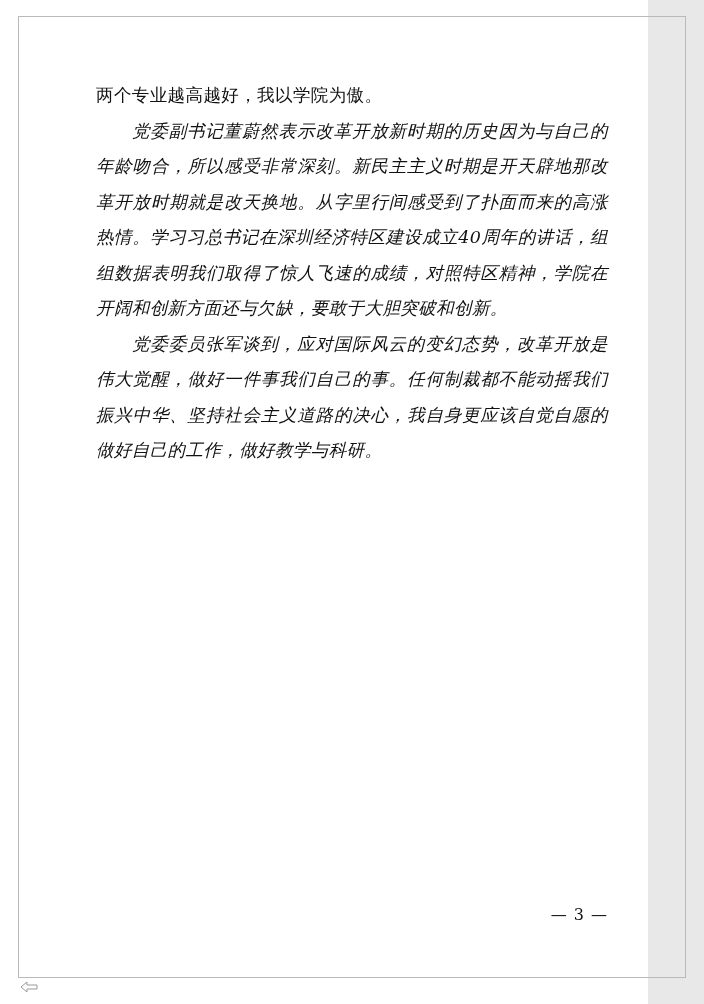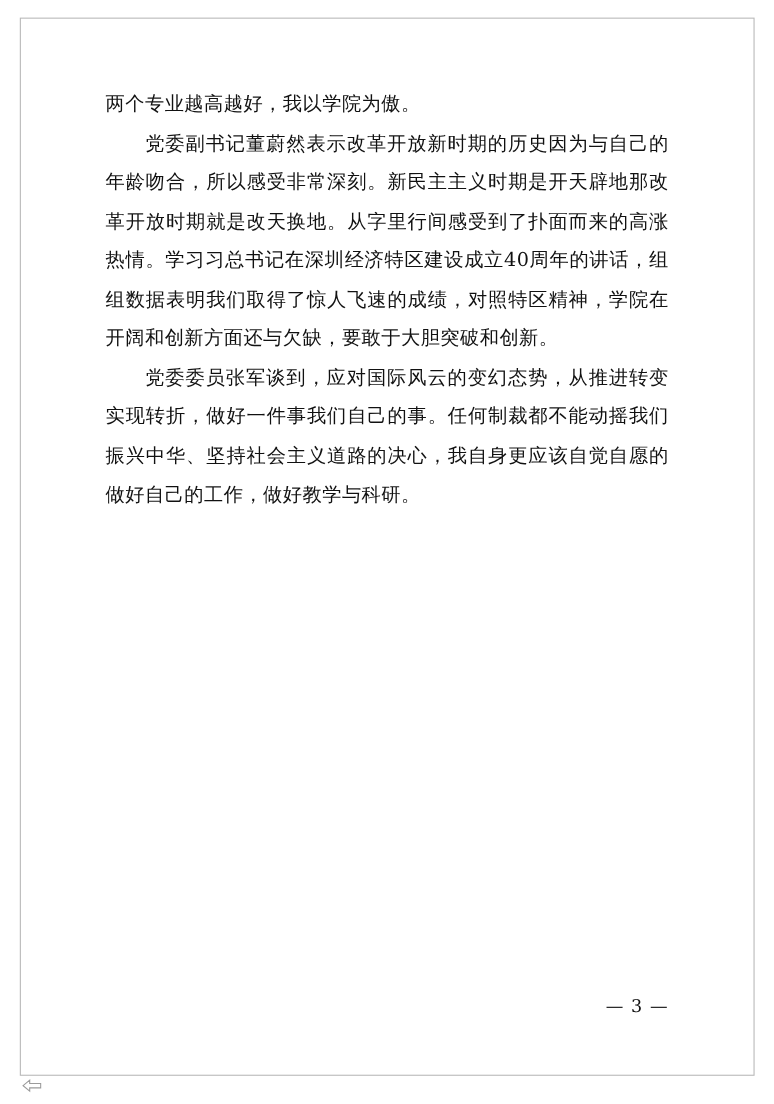--- a/index.html
+++ b/index.html
@@ -8,21 +8,21 @@
     background: #e8e8e8;
   }
   body {
     width: 704px;
     height: 1004px;
     overflow: hidden;
     font-family: "Liberation Serif", serif;
   }
   #page {
     position: relative;
-    width: 704px;
+    width: 648px;
     height: 1004px;
     background: #ffffff;
     box-sizing: border-box;
   }
   #page-border {
     position: absolute;
     left: 18px;
     top: 16px;
     width: 668px;
     height: 962px;
@@ -42,20 +42,21 @@
     color: #111111;
     text-align: justify;
     text-justify: inter-ideograph;
     letter-spacing: 0.4px;
     margin: 0;
     text-indent: 0;
     font-family: "DejaVu Serif", "Liberation Serif", serif;
   }
   .para.indent {
     text-indent: 36px;
+    font-style: italic;
   }
   #footer {
     position: absolute;
     left: 96px;
     top: 905px;
     width: 512px;
     text-align: right;
     font-size: 16px;
     color: #111111;
     letter-spacing: 1px;
@@ -73,21 +74,21 @@
 </head>
 <body>
 
 <div id="page">
 
   <div id="page-border"></div>
 
   <div id="content">
     <p class="para">两个专业越高越好，我以学院为傲。</p>
     <p class="para indent">党委副书记董蔚然表示改革开放新时期的历史因为与自己的年龄吻合，所以感受非常深刻。新民主主义时期是开天辟地那改革开放时期就是改天换地。从字里行间感受到了扑面而来的高涨热情。学习习总书记在深圳经济特区建设成立40周年的讲话，组组数据表明我们取得了惊人飞速的成绩，对照特区精神，学院在开阔和创新方面还与欠缺，要敢于大胆突破和创新。</p>
-    <p class="para indent">党委委员张军谈到，应对国际风云的变幻态势，从推进转变实现转折，做好一件事我们自己的事。任何制裁都不能动摇我们振兴中华、坚持社会主义道路的决心，我自身更应该自觉自愿的做好自己的工作，做好教学与科研。</p>
+    <p class="para indent">党委委员张军谈到，应对国际风云的变幻态势，改革开放是伟大觉醒，做好一件事我们自己的事。任何制裁都不能动摇我们振兴中华、坚持社会主义道路的决心，我自身更应该自觉自愿的做好自己的工作，做好教学与科研。</p>
   </div>
 
   <div id="footer">— 3 —</div>
 
   <div id="corner-arrow">
     <svg width="18" height="14" viewBox="0 0 18 14" xmlns="http://www.w3.org/2000/svg">
       <path d="M1 7 L7 2 L7 5 L17 5 L17 9 L7 9 L7 12 Z" fill="none" stroke="#9b9b9b" stroke-width="1"></path>
     </svg>
   </div>
 

